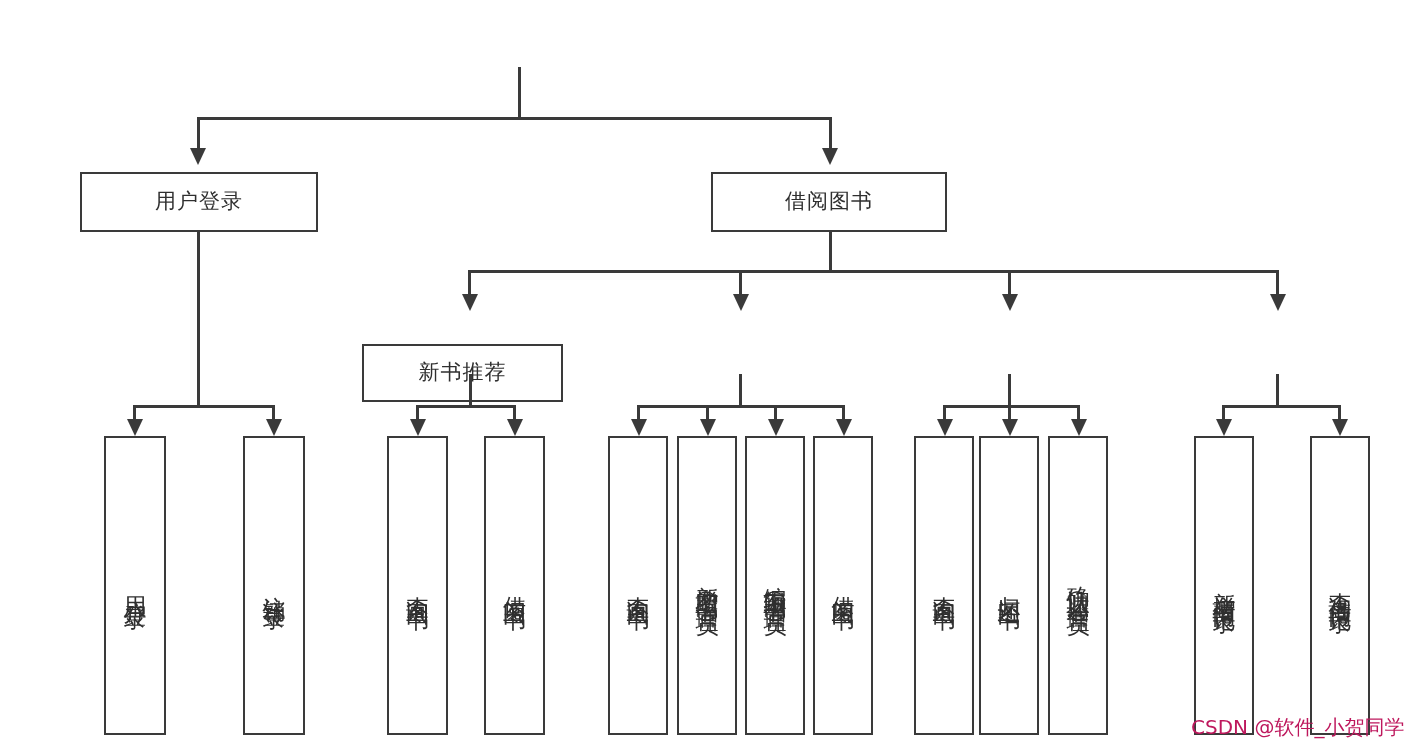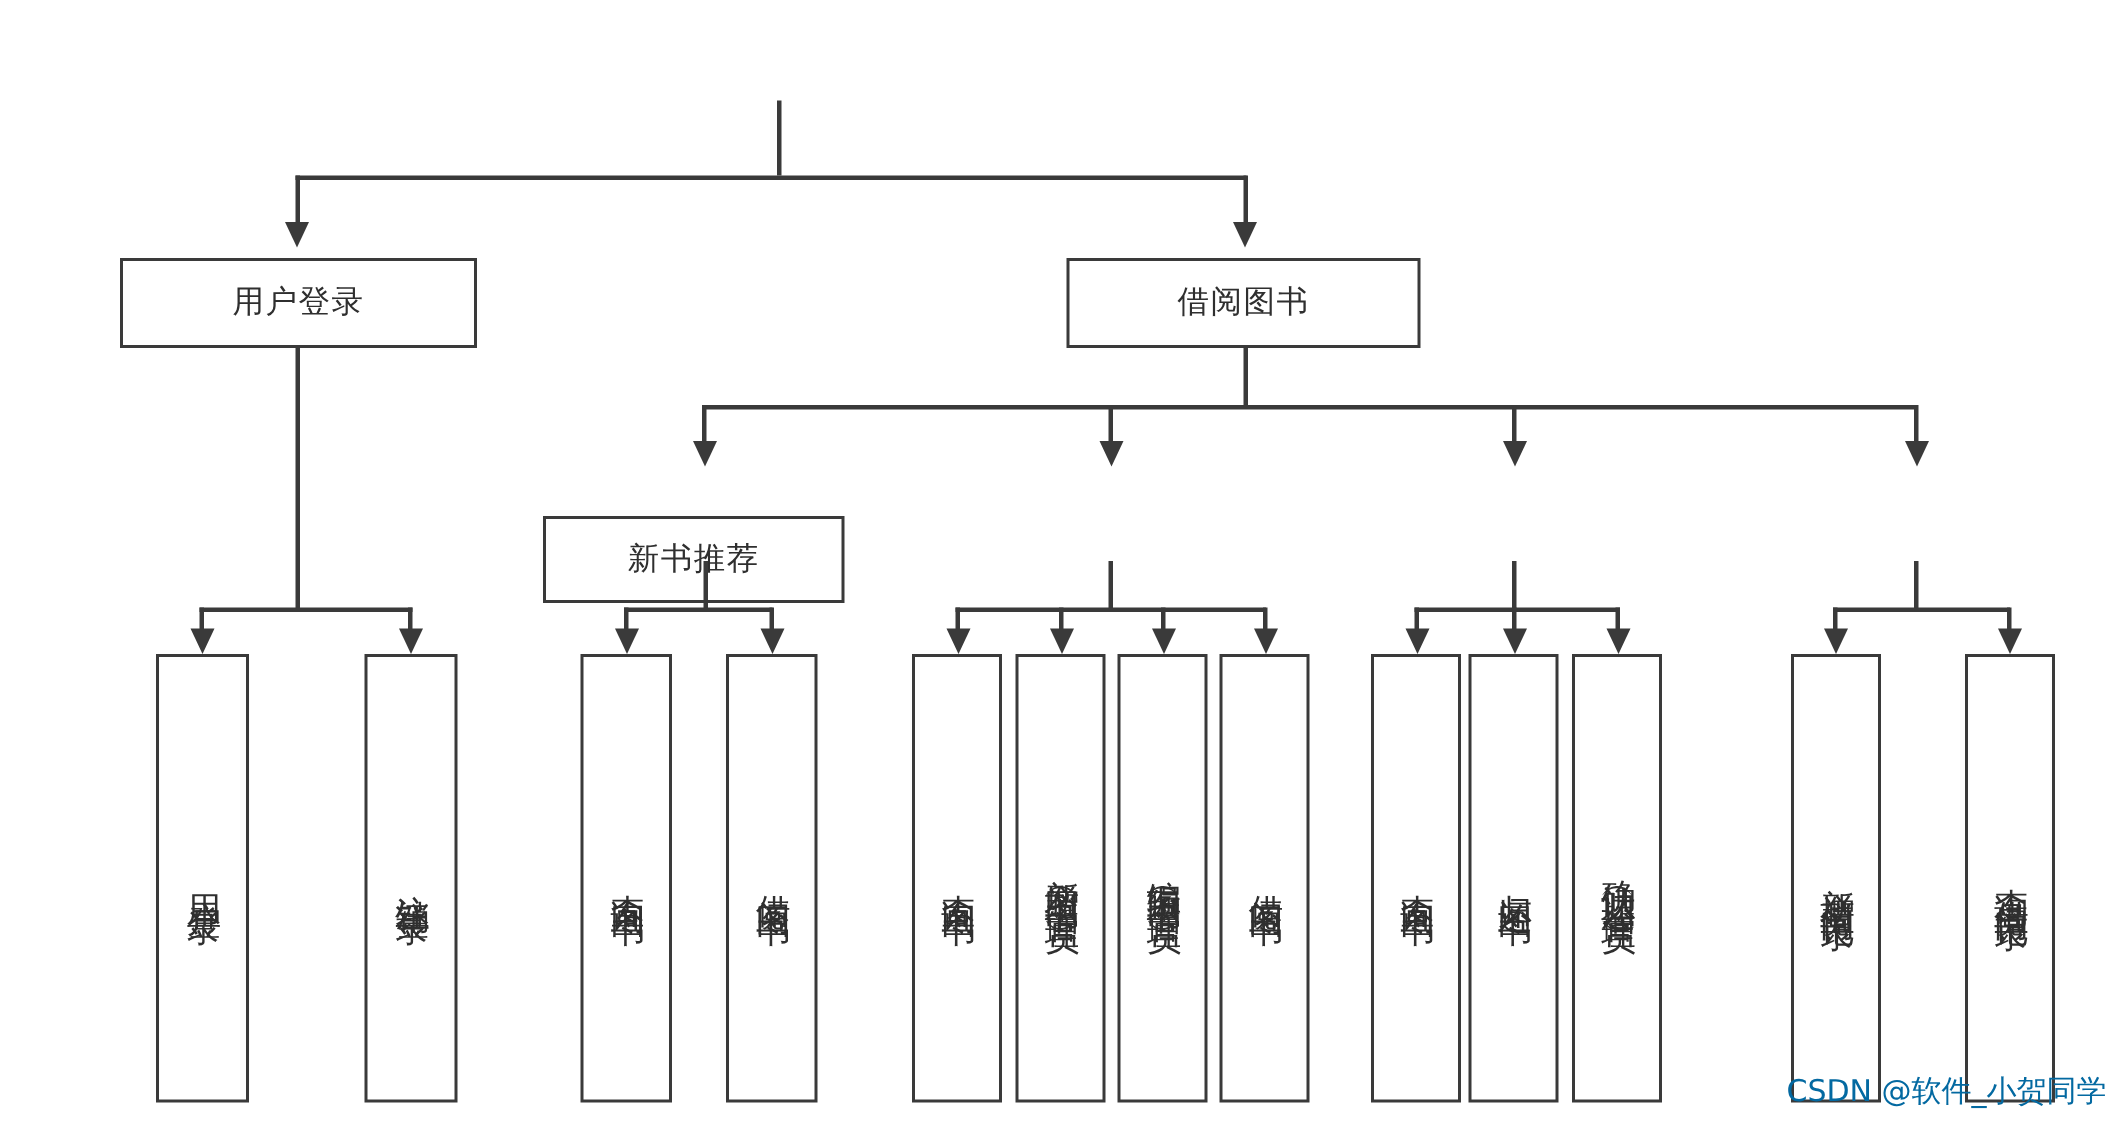--- a/index.html
+++ b/index.html
@@ -65,21 +65,21 @@
   .arrow {
     position: absolute;
     width: 0;
     height: 0;
     border-left: 8px solid transparent;
     border-right: 8px solid transparent;
     border-top: 17px solid #3a3a3a;
   }
   .watermark {
     position: absolute;
-    color: #0369a1;
+    color: #be185d;
     font-size: 20px;
     white-space: nowrap;
     font-family: "DejaVu Sans", "Liberation Sans", sans-serif;
   }
 </style>
 </head>
 <body>
 
 <div id="canvas">
 

